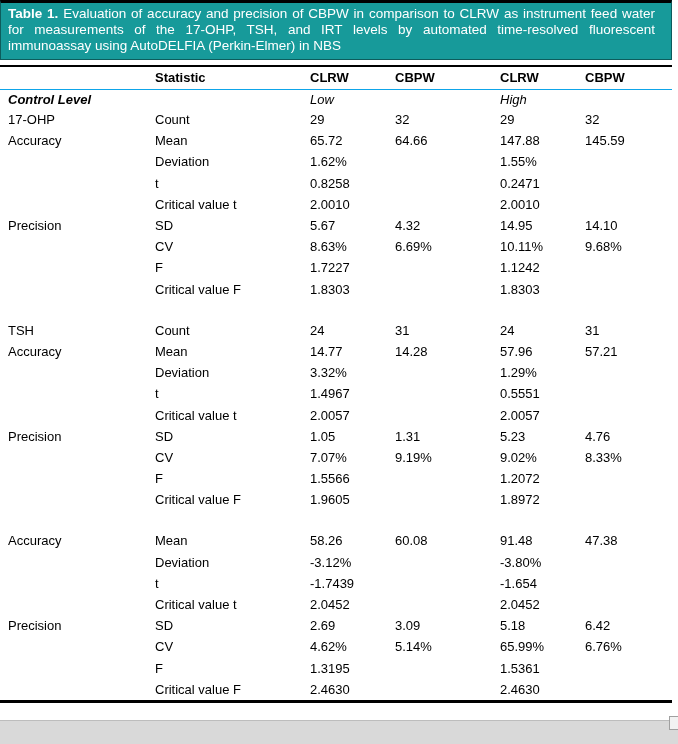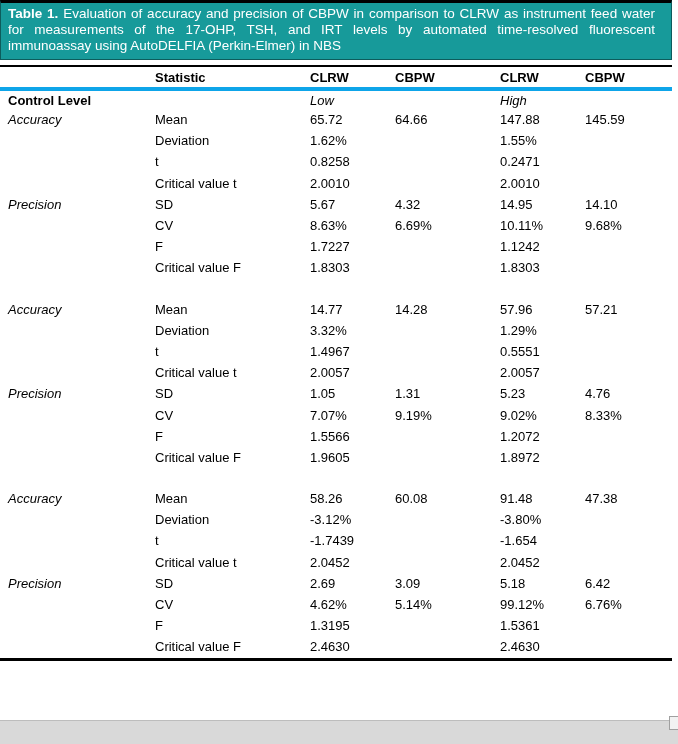--- a/index.html
+++ b/index.html
@@ -42,29 +42,29 @@
     color: #000000;
   }
   table.stats th, table.stats td {
     padding: 0 0 0 8px;
     text-align: left;
     vertical-align: middle;
     font-weight: normal;
     overflow: hidden;
     white-space: nowrap;
   }
-  tr.header-row { height: 23px; border-bottom: 4px solid #0ea5e9; }
+  tr.header-row { height: 23px; border-bottom: 1px solid #0ea5e9; }
   tr.header-row th { font-weight: bold; }
   tr.control-row { height: 20px; }
-  tr.control-row td.control-label { font-weight: bold; }
+  tr.control-row td.control-label { font-weight: bold; font-style: italic; }
   tr.control-row td.level-val { font-style: italic; }
   tr.data-row { height: 21.2px; }
   tr.spacer-row { height: 20px; }
   td.analyte { font-weight: bold; }
-  td.group { font-weight: bold; font-style: italic; padding-left: 28px; }
+  td.group { font-weight: bold; padding-left: 28px; }
   
   .bottom-rule {
     width: 672px;
     height: 0;
     border-bottom: 3px solid #000000;
   }
   
   .footer-bar {
     position: absolute;
     left: 0;
@@ -118,20 +118,28 @@
     <tbody id="table-body">
       <tr class="control-row">
         <td class="control-label">Control Level</td>
         <td></td>
         <td class="level-val">Low</td>
         <td class="level-val"></td>
         <td class="level-val">High</td>
         <td class="level-val"></td>
       </tr>
 
+    <tr class="data-row">
+          <td class="analyte">17-OHP</td>
+          <td>Count</td>
+          <td>29</td>
+          <td>32</td>
+          <td>29</td>
+          <td>32</td>
+        </tr>
         <tr class="data-row">
           <td class="group">Accuracy</td>
           <td>Mean</td>
           <td>65.72</td>
           <td>64.66</td>
           <td>147.88</td>
           <td>145.59</td>
         </tr>
         <tr class="data-row">
           <td></td>
@@ -186,20 +194,28 @@
           <td>Critical value F</td>
           <td>1.8303</td>
           <td></td>
           <td>1.8303</td>
           <td></td>
         </tr>
         <tr class="spacer-row">
           <td colspan="6"></td>
         </tr>
         <tr class="data-row">
+          <td class="analyte">TSH</td>
+          <td>Count</td>
+          <td>24</td>
+          <td>31</td>
+          <td>24</td>
+          <td>31</td>
+        </tr>
+        <tr class="data-row">
           <td class="group">Accuracy</td>
           <td>Mean</td>
           <td>14.77</td>
           <td>14.28</td>
           <td>57.96</td>
           <td>57.21</td>
         </tr>
         <tr class="data-row">
           <td></td>
           <td>Deviation</td>
@@ -297,21 +313,21 @@
           <td>2.69</td>
           <td>3.09</td>
           <td>5.18</td>
           <td>6.42</td>
         </tr>
         <tr class="data-row">
           <td></td>
           <td>CV</td>
           <td>4.62%</td>
           <td>5.14%</td>
-          <td>99.12%</td>
+          <td>65.99%</td>
           <td>6.76%</td>
         </tr>
         <tr class="data-row">
           <td></td>
           <td>F</td>
           <td>1.3195</td>
           <td></td>
           <td>1.5361</td>
           <td></td>
         </tr>

